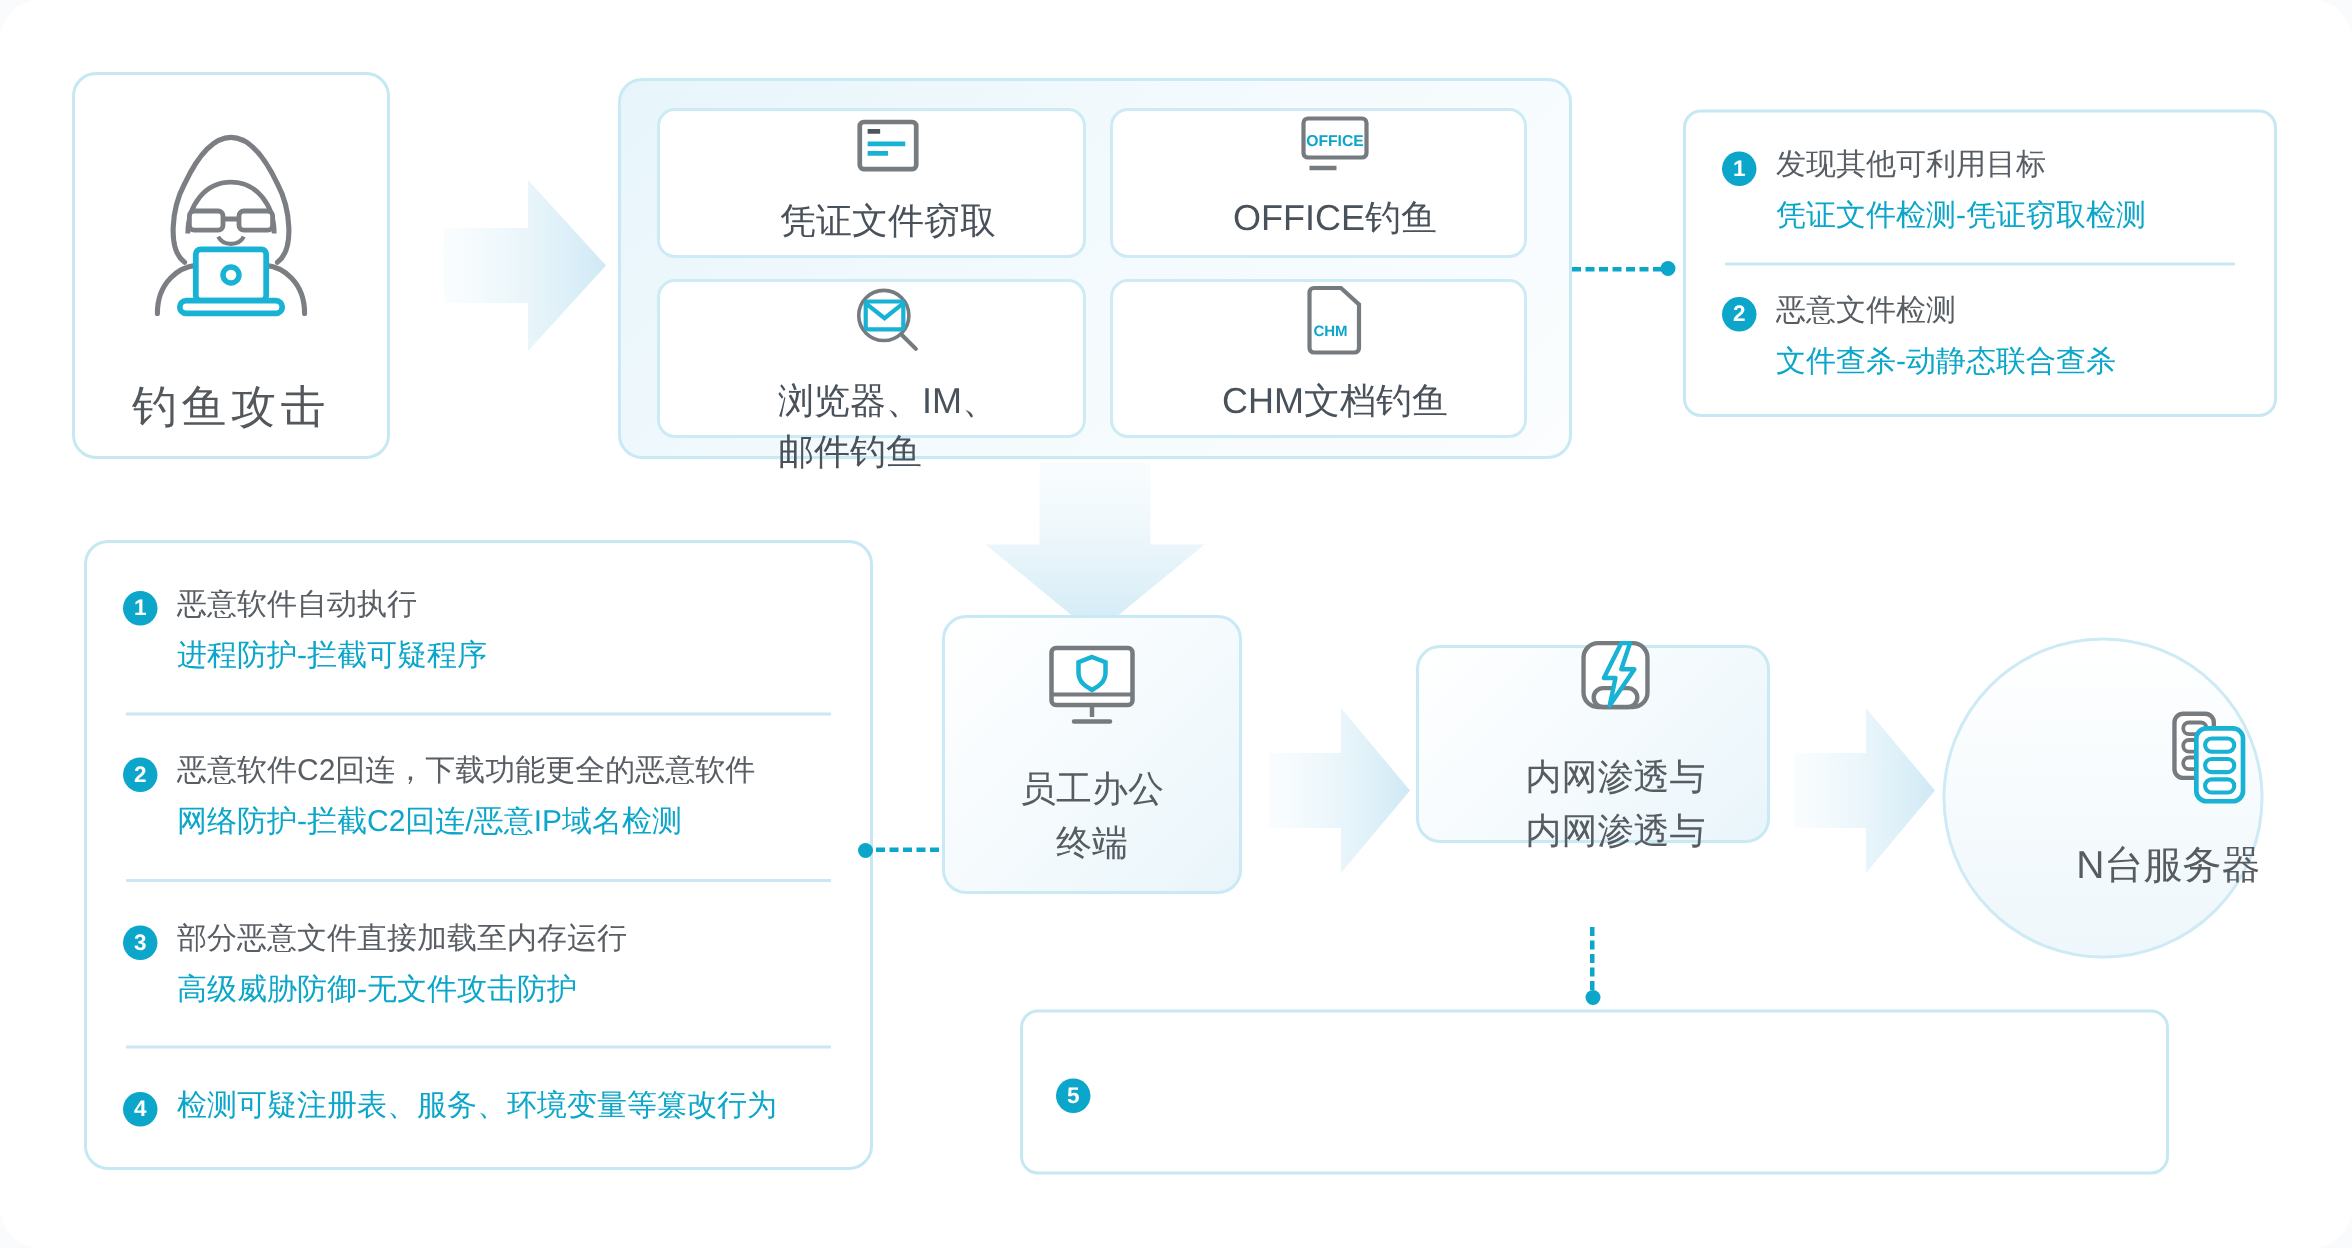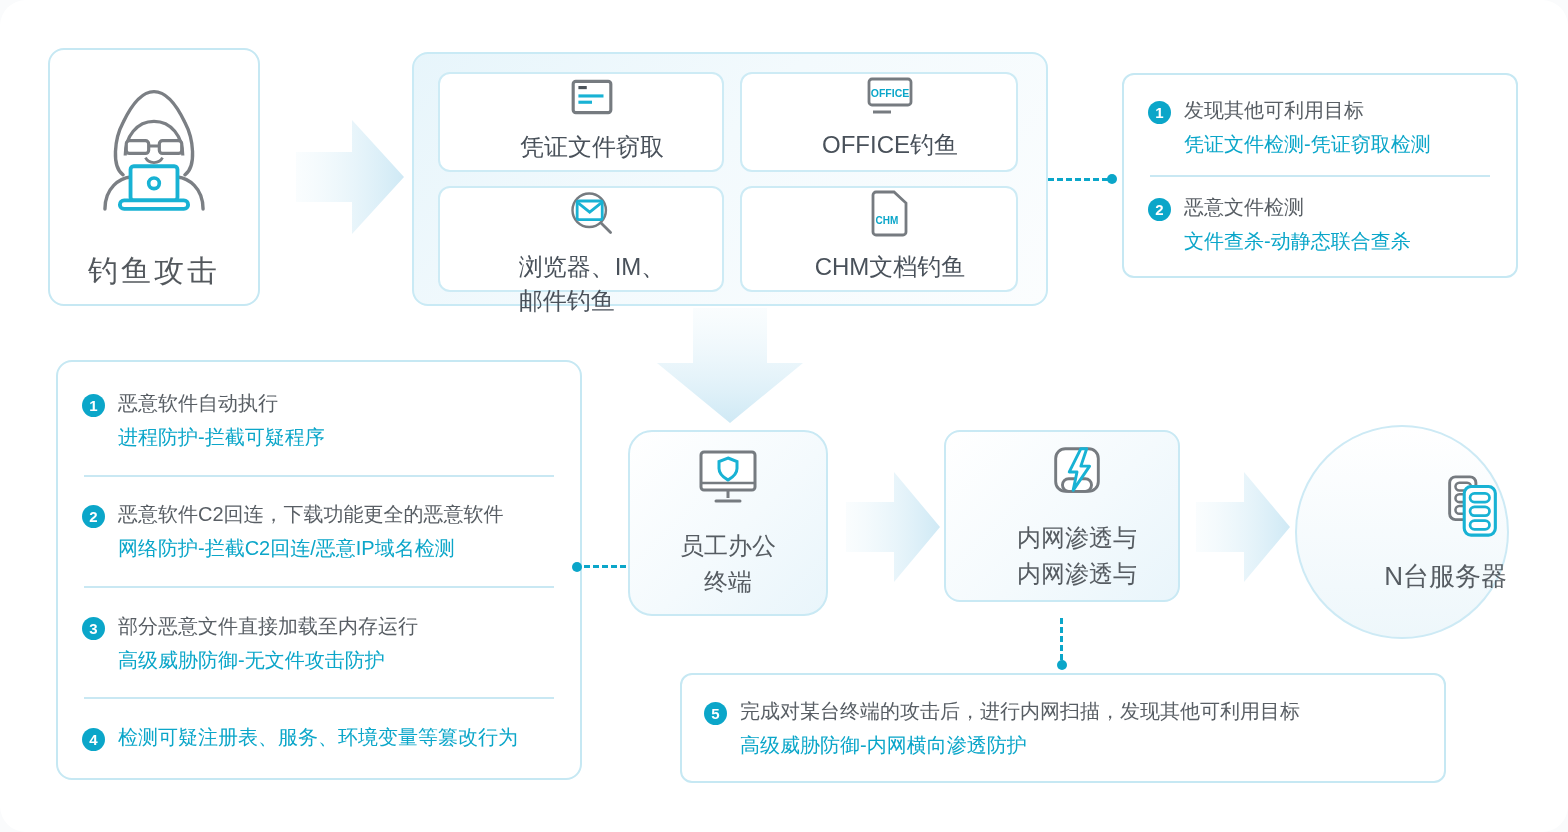--- a/index.html
+++ b/index.html
@@ -33,22 +33,22 @@
   .dtext{display:flex;flex-direction:column;gap:6px;}
   .dtitle{font-size:20px;color:#585e64;line-height:28px;}
   .ddef{font-size:20px;color:#0ba6c9;line-height:28px;}
   .sep{border-top:2px solid #c9e8f3;height:0;margin:0 2px;}
 
   
   .node{position:absolute;border:2px solid #c9e9f4;border-radius:16px;box-sizing:border-box;
     background:linear-gradient(135deg,#ffffff 0%,#f4fafd 55%,#e9f5fb 100%);
     display:flex;flex-direction:column;align-items:center;justify-content:center;gap:14px;}
   .node-label{font-size:24px;color:#565c62;line-height:36px;text-align:center;}
-  .node-terminal{left:628px;top:430px;width:200px;height:186px;border-radius:24px;}
-  .node-lateral{left:944px;top:430px;width:236px;height:172px;padding-left:30px;}
+  .node-terminal{left:628px;top:410px;width:200px;height:186px;}
+  .node-lateral{left:944px;top:430px;width:236px;height:132px;padding-left:30px;}
   .node-servers{left:1295px;top:425px;width:214px;height:214px;border-radius:50%;border:2px solid #cdeaf5;
     background:linear-gradient(180deg,#ffffff 0%,#eef7fb 100%);
     display:flex;flex-direction:column;align-items:flex-end;justify-content:center;gap:14px;position:absolute;box-sizing:border-box;}
   .servers-label{font-size:26px;color:#565c62;}
 
   
   .dash-h{position:absolute;border-top:3px dashed #0ba6c9;}
   .dash-v{position:absolute;border-left:3px dashed #0ba6c9;}
   .dot{position:absolute;width:10px;height:10px;border-radius:50%;background:#0ba6c9;}
   .arrow{position:absolute;}
@@ -270,20 +270,16 @@
     </span>
     <span class="servers-label">N台服务器</span>
   </div>
 
   <div class="dash-v" style="left:1060px;top:618px;height:42px;"></div>
   <div class="dot" style="left:1057px;top:660px;"></div>
 
   <div class="card panel panel-bottom">
     <div class="ditem">
       <span class="badge">5</span>
-      <span class="dtext">
-        <span class="dtitle">完成对某台终端的攻击后，进行内网扫描，发现其他可利用目标</span>
-        <span class="ddef">高级威胁防御-内网横向渗透防护</span>
-      </span>
     </div>
   </div>
 
 </div>
 
 </body></html>

